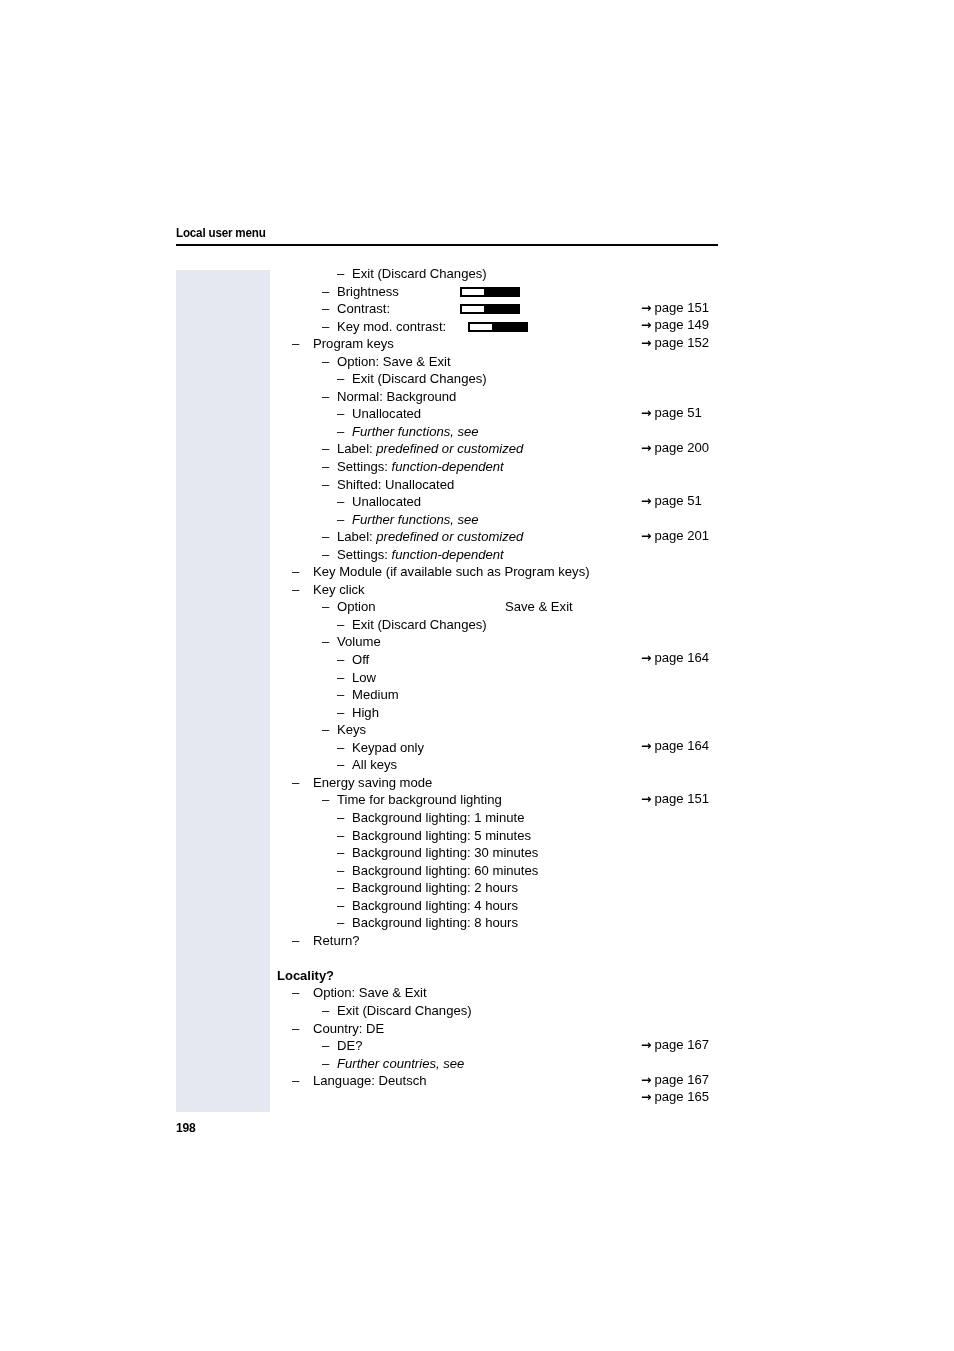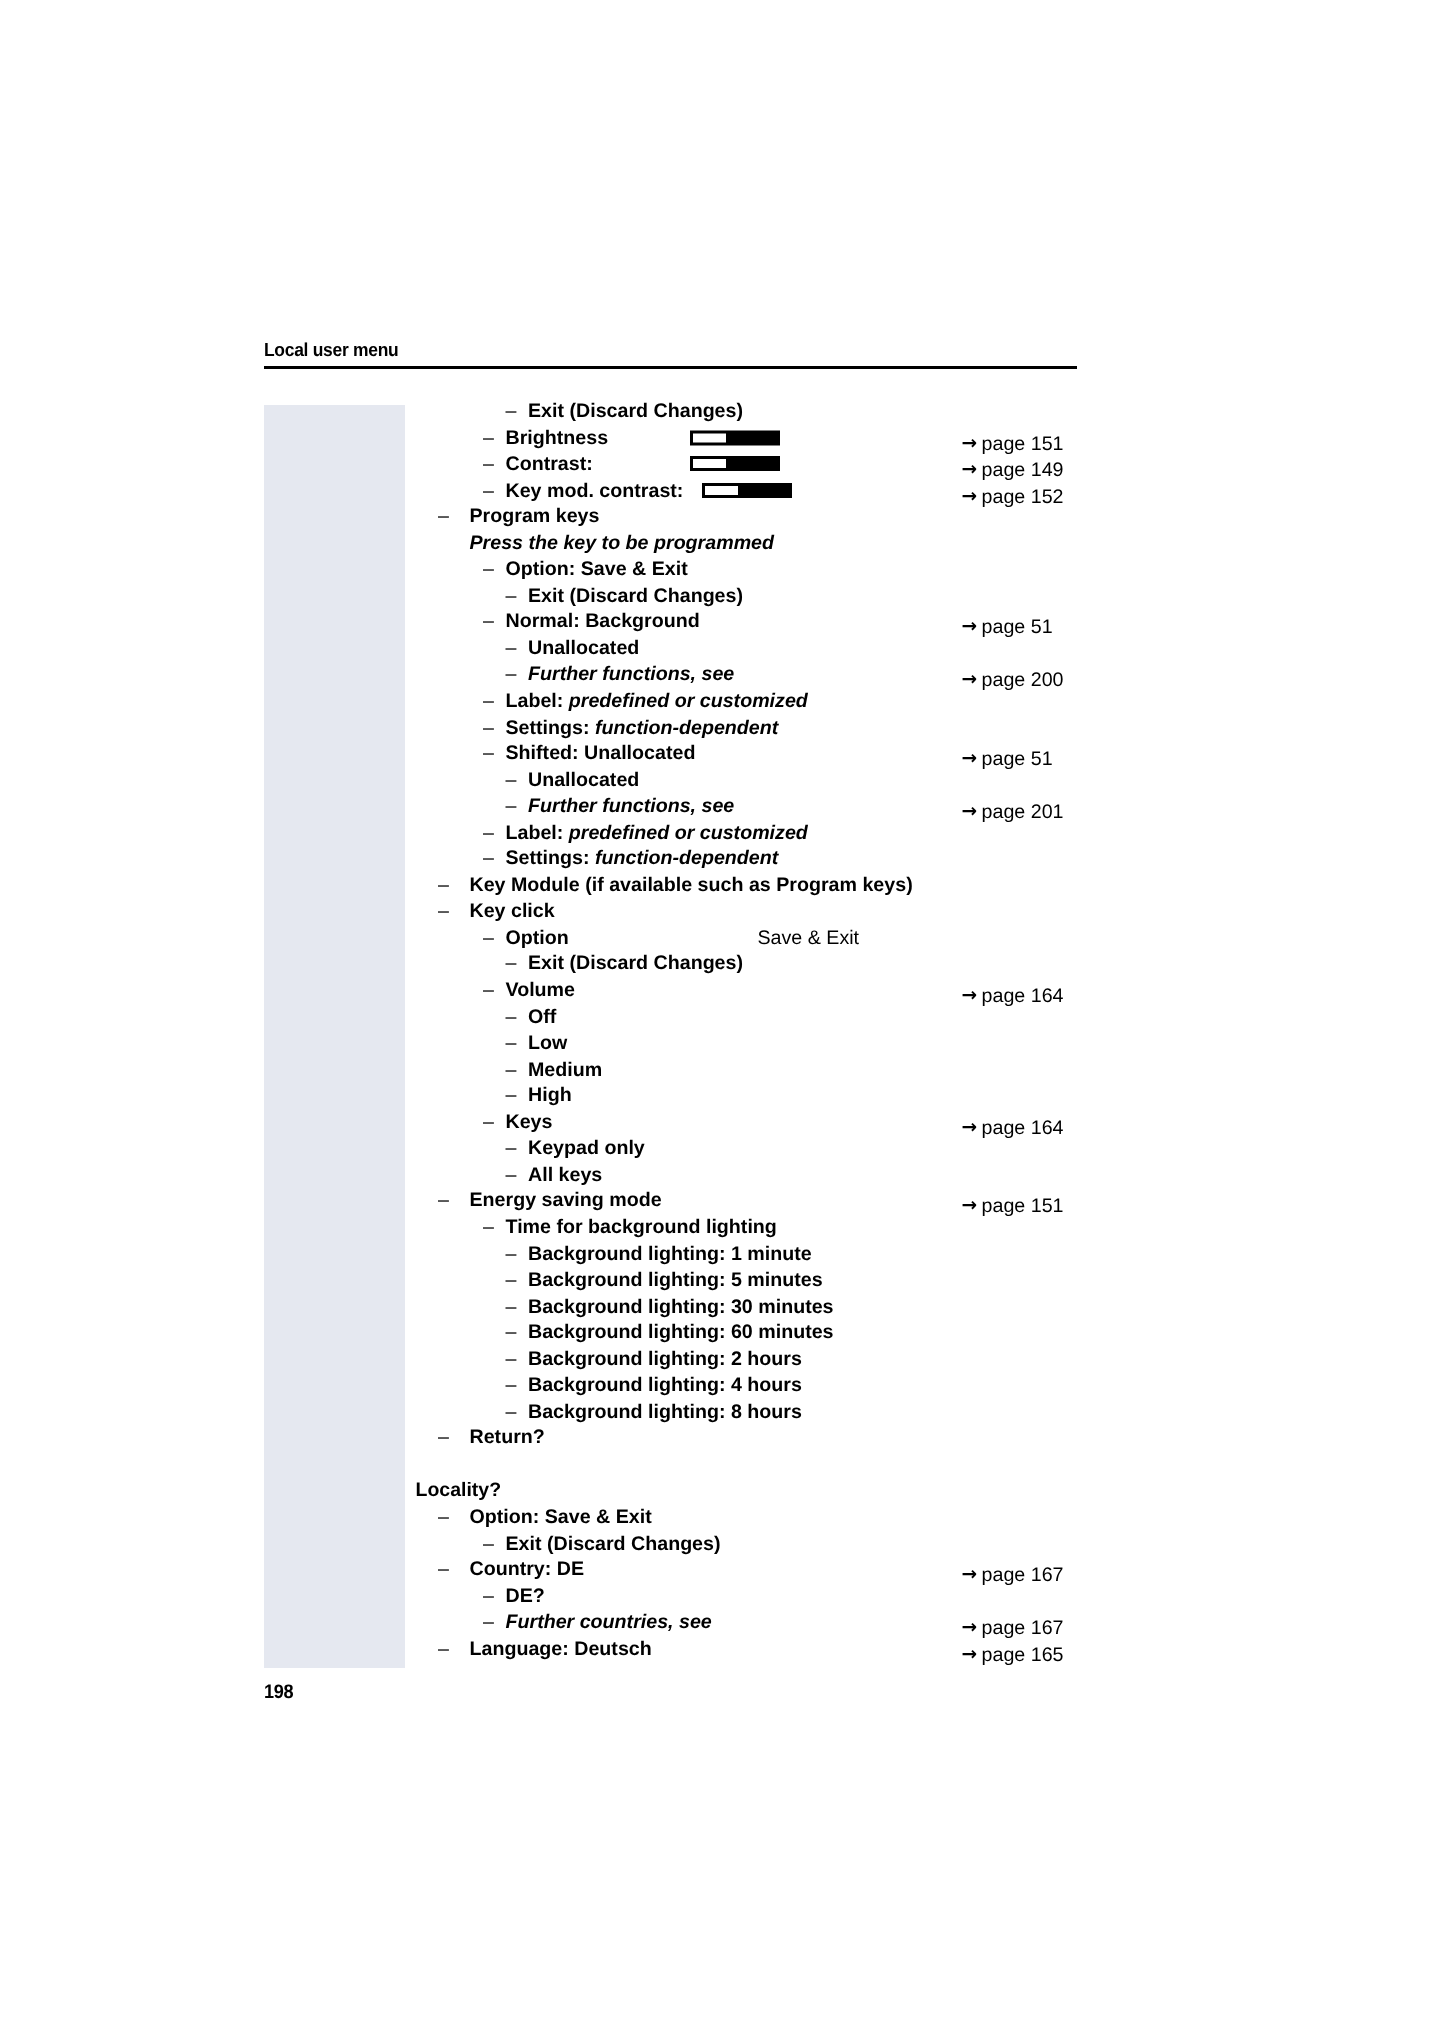--- a/index.html
+++ b/index.html
@@ -84,21 +84,20 @@
     position: relative;
     height: 17.55px;
     line-height: 17.55px;
     font-size: 13.1px;
     white-space: nowrap;
   }
   .row .txt {
     position: absolute;
     top: 0;
     white-space: nowrap;
-    font-weight: bold;
   }
   .row .dash {
     position: absolute;
     top: 0;
   }
 
   
   .lvl1 .dash { left: 292px; }
   .lvl1 .txt  { left: 313px; }
   .lvl2 .dash { left: 322px; }
@@ -113,21 +112,21 @@
     font-weight: bold;
     font-size: 13px;
   }
 
   .ital { font-style: italic; }
 
   
   .pageref {
     position: absolute;
     left: 641px;
-    top: 4px;
+    top: 16px;
     white-space: nowrap;
     font-size: 13.1px;
   }
   .pageref .arrow {
     font-family: "DejaVu Sans", sans-serif;
     font-weight: bold;
     font-size: 12.4px;
     display: inline-block;
     transform: translateY(-0.5px);
     margin-right: 3px;
@@ -204,23 +203,20 @@
         <span class="txt">Key mod. contrast:</span>
         <span class="slider sl-c">
           <span class="knob"></span>
         </span>
         <span class="pageref"><span class="arrow">→</span><span>page 152</span></span>
       </div>
       <div class="row lvl1">
         <span class="dash">–</span>
         <span class="txt">Program keys</span>
       </div>
-      <div class="row note lvl0">
-        <span class="txt">Press the key to be programmed</span>
-      </div>
       <div class="row lvl2">
         <span class="dash">–</span>
         <span class="txt">Option: Save &amp; Exit</span>
       </div>
       <div class="row lvl3">
         <span class="dash">–</span>
         <span class="txt">Exit (Discard Changes)</span>
       </div>
       <div class="row lvl2">
         <span class="dash">–</span>

